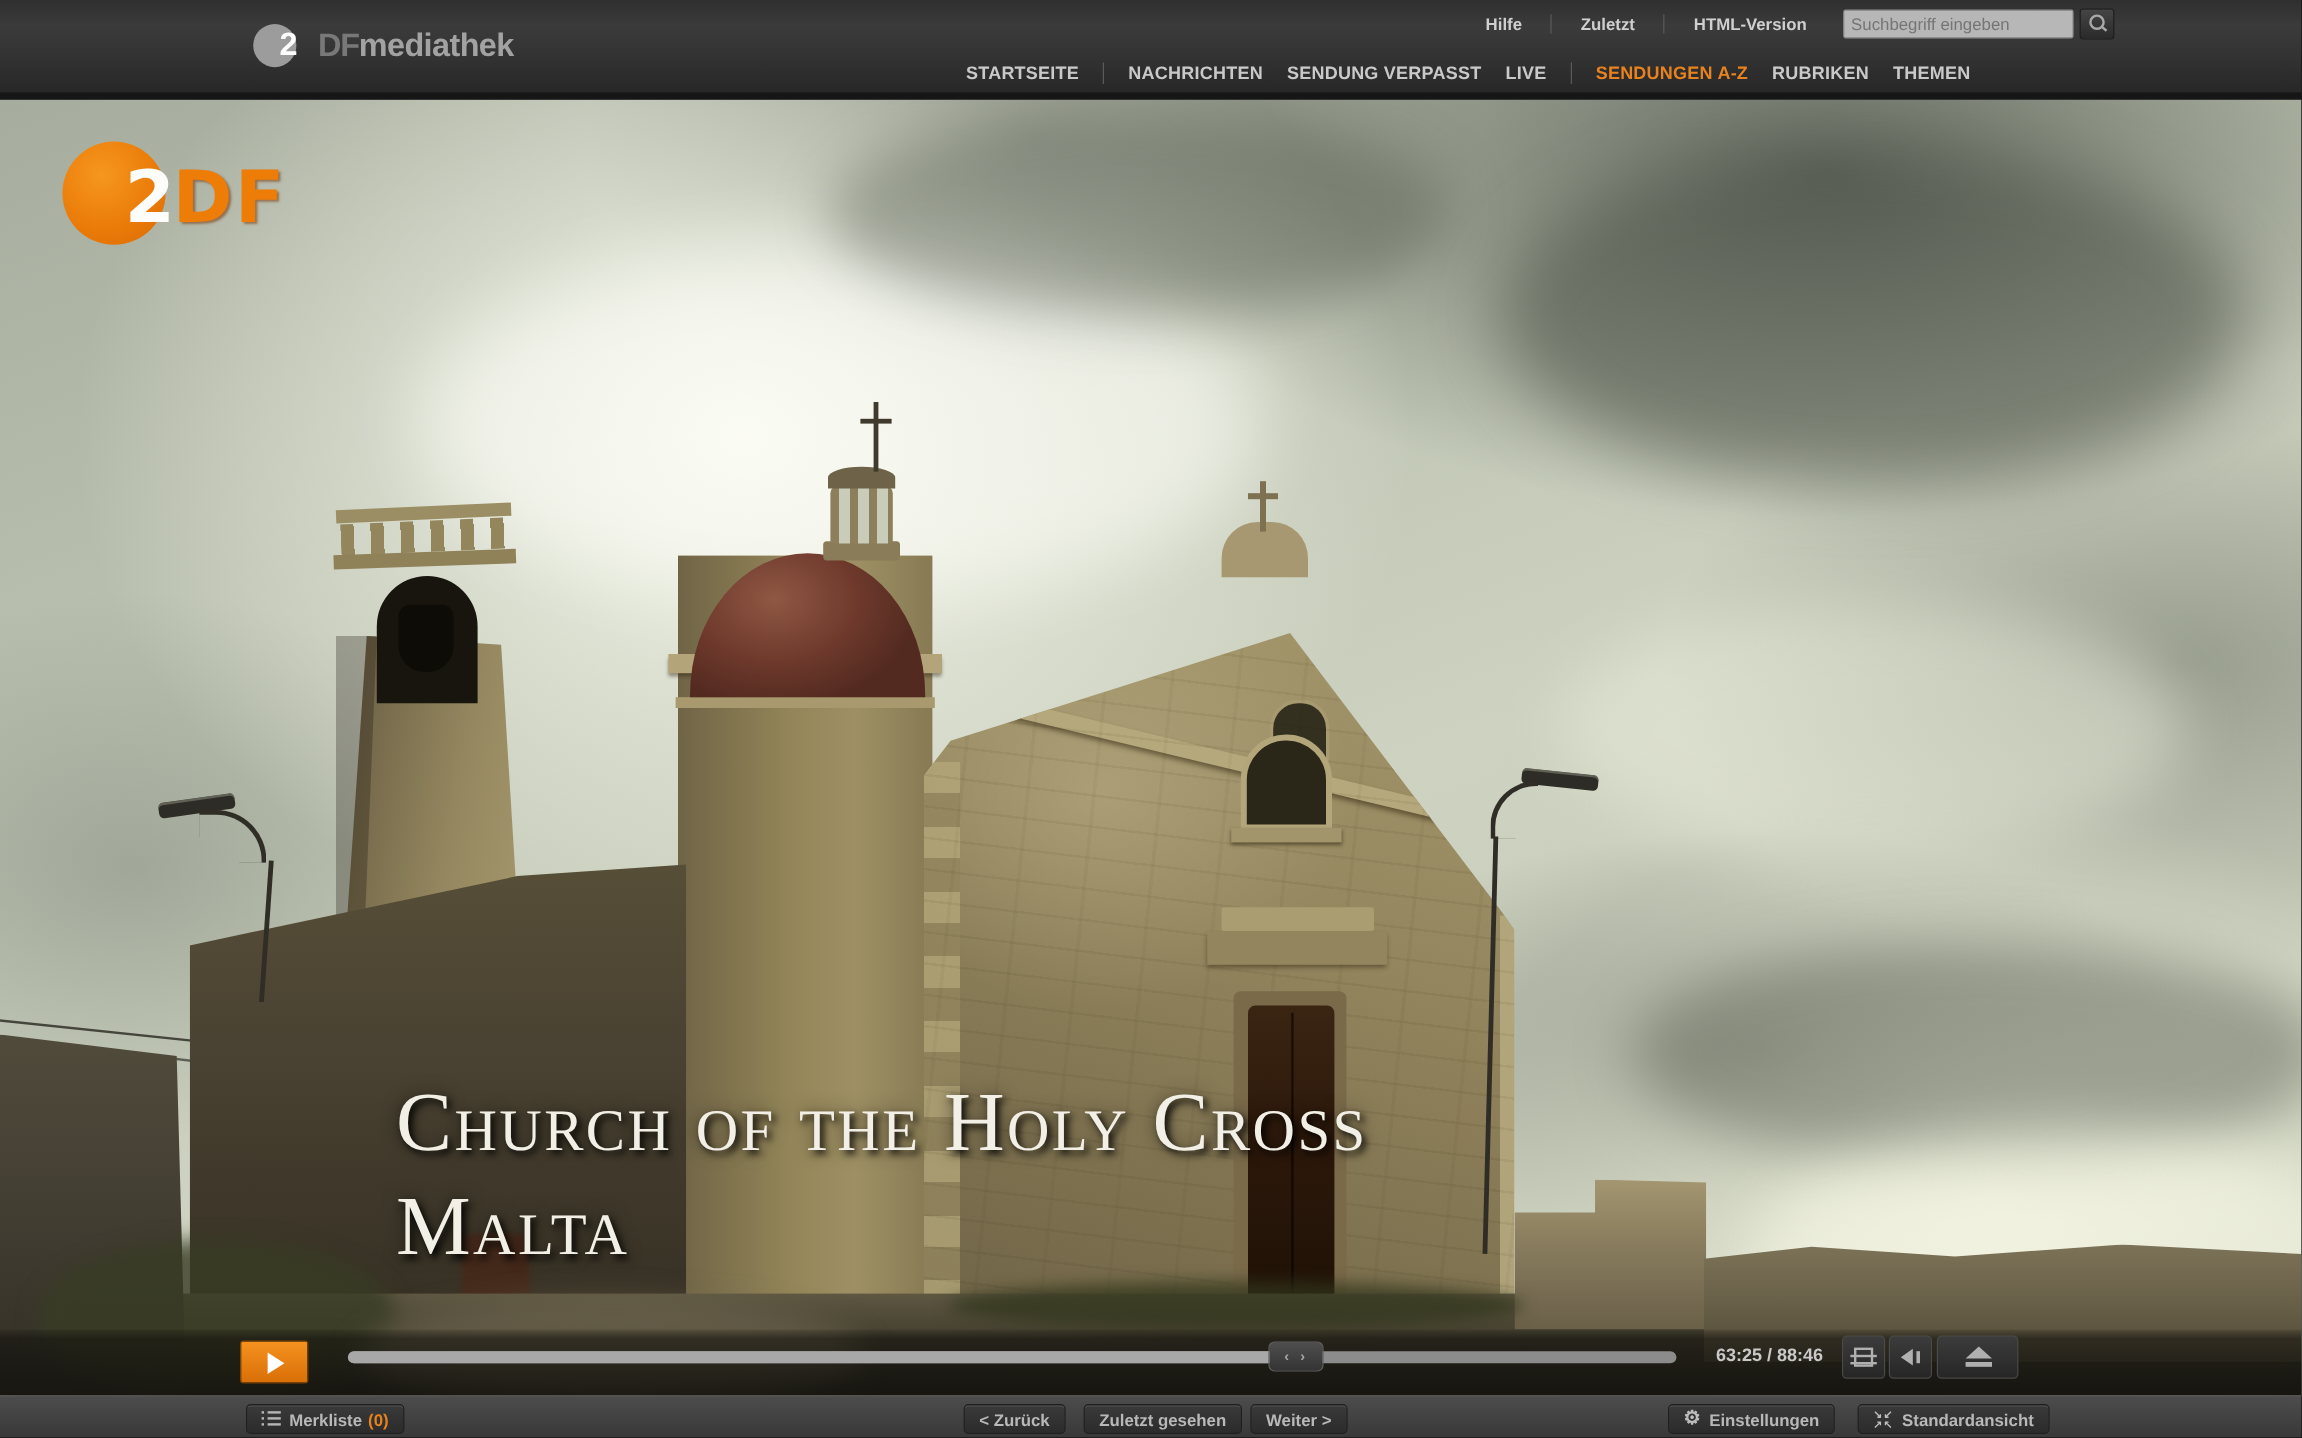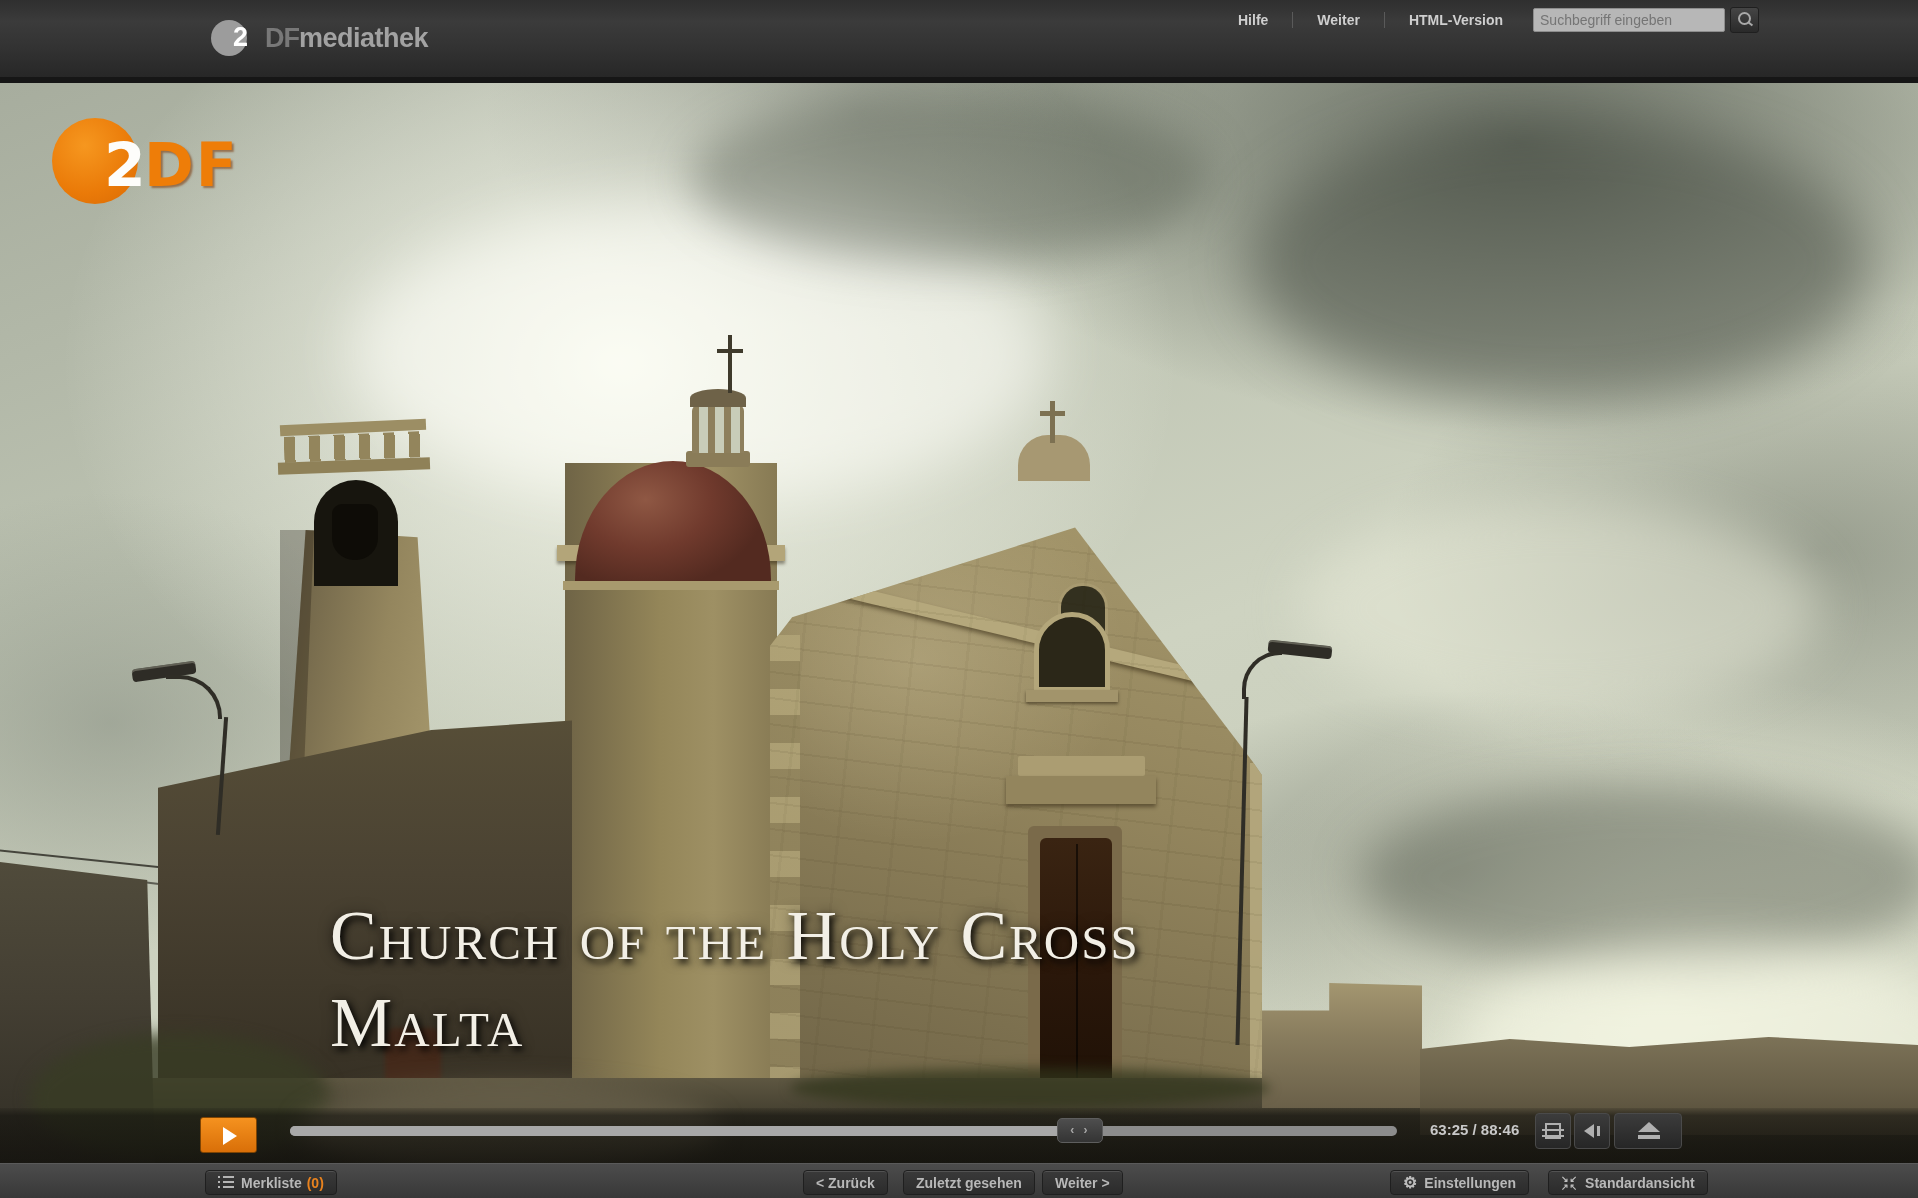--- a/index.html
+++ b/index.html
@@ -230,31 +230,42 @@
       <div class="logo-circle">
         <span class="logo-two">2</span>
       </div>
       <span class="logo-df">DF</span>
       <span class="logo-rest">mediathek</span>
     </div>
 
     <div class="toplinks">
       <span class="toplink">Hilfe</span>
       <span class="tl-sep"></span>
-      <span class="toplink">Weiter</span>
+      <span class="toplink">Zuletzt</span>
       <span class="tl-sep"></span>
       <span class="toplink">HTML-Version</span>
       <span class="search-wrap">
         <input class="search-input" type="text" placeholder="Suchbegriff eingeben" style="">
         <span class="search-btn">
           <span class="mag"></span>
         </span>
       </span>
     </div>
 
+    <div class="nav">
+      <span class="nav-item">STARTSEITE</span>
+      <span class="nav-sep"></span>
+      <span class="nav-item">NACHRICHTEN</span>
+      <span class="nav-item">SENDUNG VERPASST</span>
+      <span class="nav-item">LIVE</span>
+      <span class="nav-sep"></span>
+      <span class="nav-item active">SENDUNGEN A-Z</span>
+      <span class="nav-item">RUBRIKEN</span>
+      <span class="nav-item">THEMEN</span>
+    </div>
   </div>
 
   <div class="video">
     <div class="sky"></div>
     <div class="cloud c1"></div>
     <div class="cloud c2"></div>
     <div class="cloud c3"></div>
     <div class="cloud c4"></div>
     <div class="cloud c5"></div>
     <div class="cloud c6"></div>

